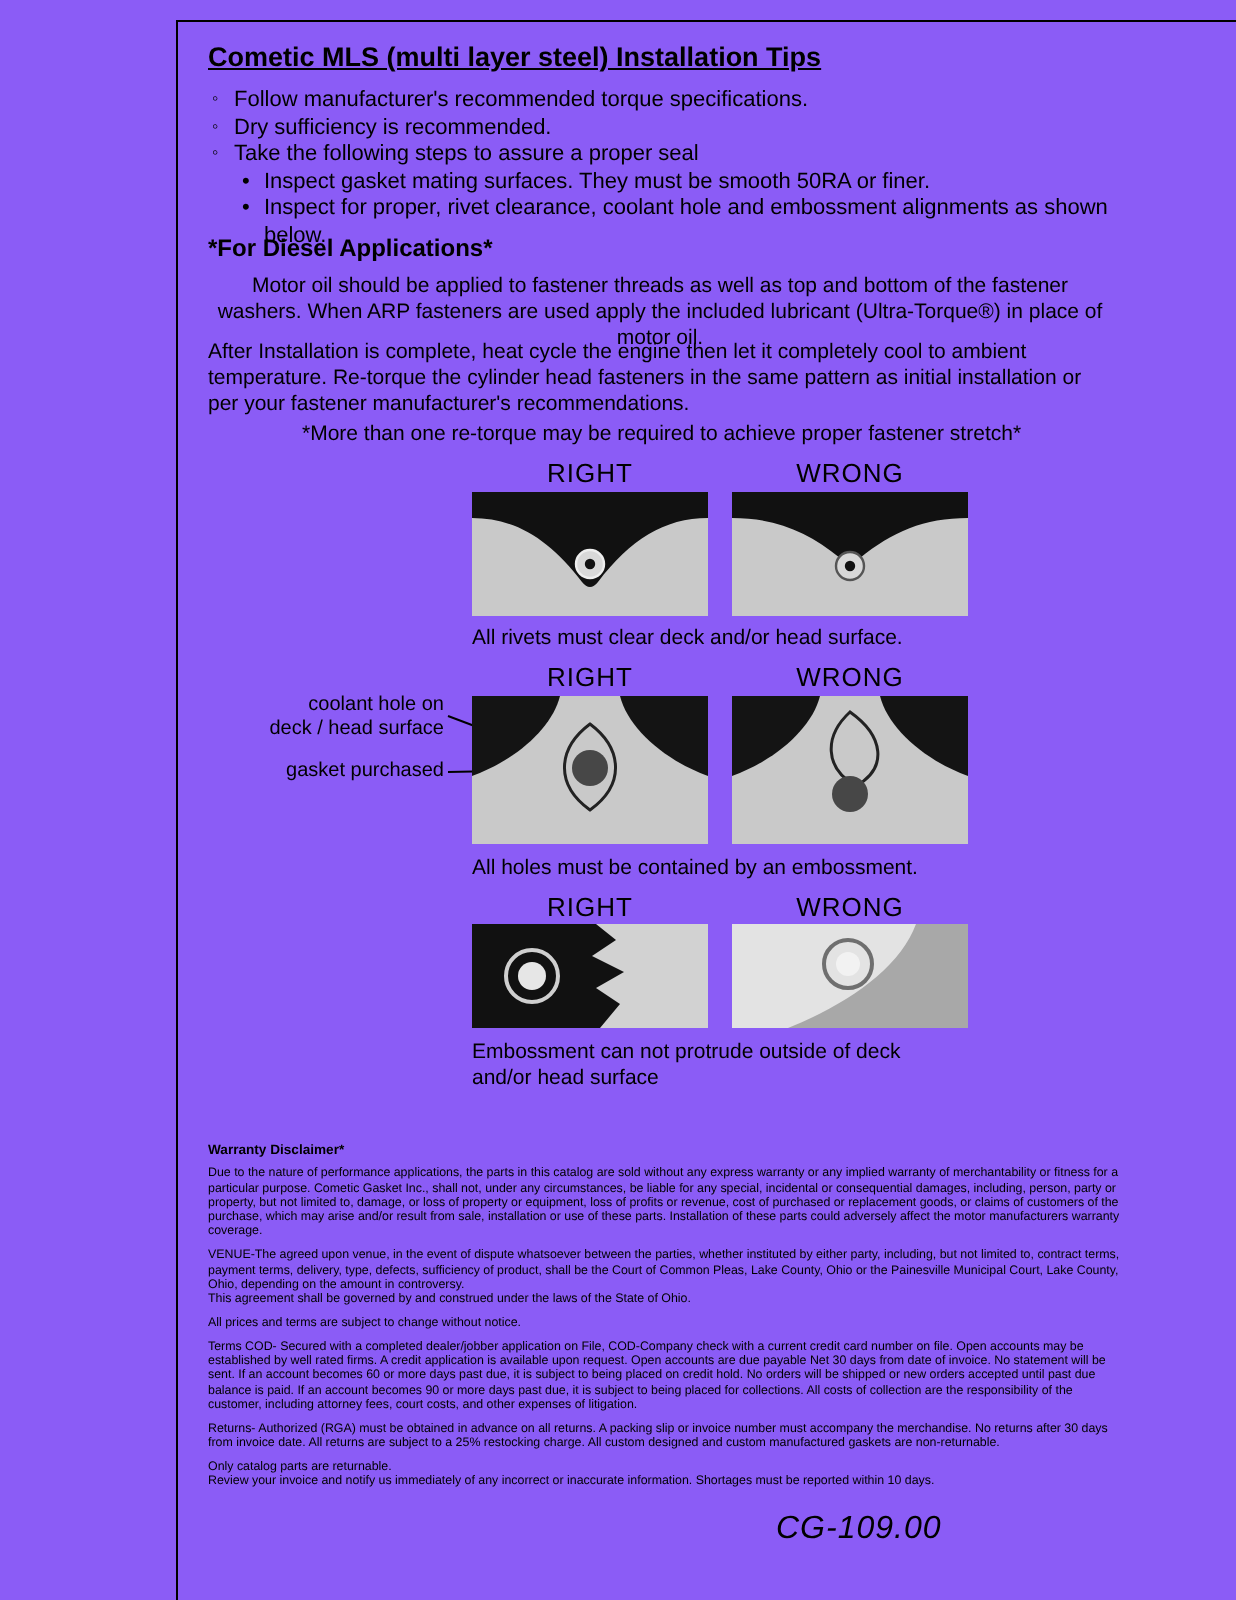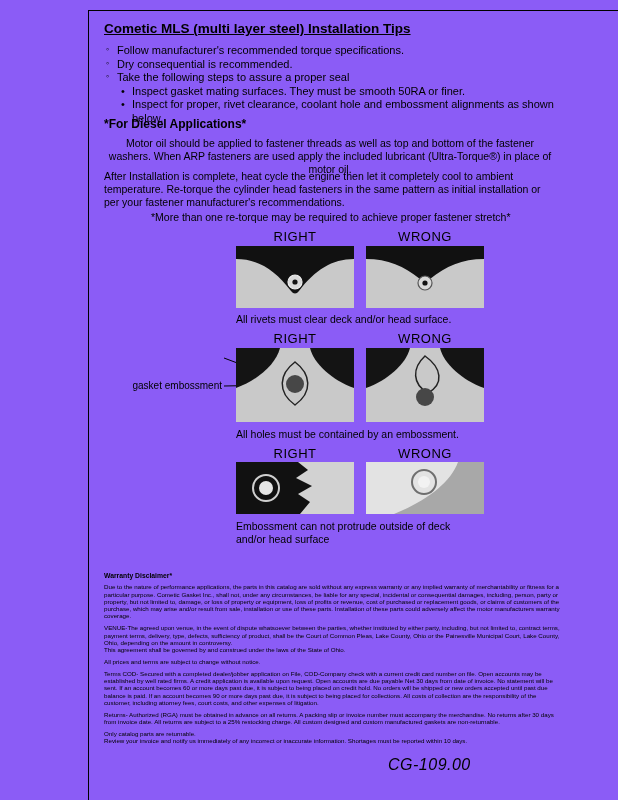--- a/index.html
+++ b/index.html
@@ -35,21 +35,21 @@
 </head>
 <body>
 
 <div id="page">
   <div id="frame"></div>
 
   <div class="abs" id="doc-title">Cometic MLS (multi layer steel) Installation Tips</div>
 
   <div class="abs" id="bullets">
     <div class="b1"><span>Follow manufacturer's recommended torque specifications.</span></div>
-    <div class="b1"><span>Dry consequential is recommended.</span></div>
+    <div class="b1"><span>Dry sufficiency is recommended.</span></div>
     <div class="b1"><span>Take the following steps to assure a proper seal</span></div>
     <div class="b2"><span>Inspect gasket mating surfaces.  They must be smooth 50RA or finer.</span></div>
     <div class="b2"><span>Inspect for proper, rivet clearance, coolant hole and embossment alignments as shown below.</span></div>
   </div>
 
   <div class="abs" id="diesel-heading">*For Diesel Applications*</div>
   <div class="abs para" id="diesel-p1">Motor oil should be applied to fastener threads as well as top and bottom of the fastener washers. When ARP fasteners are used apply the included lubricant (Ultra-Torque®) in place of motor oil.</div>
   <div class="abs para" id="diesel-p2">After Installation is complete, heat cycle the engine then let it completely cool to ambient temperature. Re-torque the cylinder head fasteners in the same pattern as initial installation or per your fastener manufacturer's recommendations.</div>
   <div class="abs para" id="retorque-note">*More than one re-torque may be required to achieve proper fastener stretch*</div>
 
@@ -70,21 +70,23 @@
       <path d="M0,0 H118 V13 C96,13 80,20 64,33 Q59,37 54,33 C38,20 22,13 0,13 Z" fill="#111"></path>
       <circle cx="59" cy="37" r="7" fill="#d8d8d8" stroke="#555" stroke-width="1.2"></circle>
       <circle cx="59" cy="37" r="2.6" fill="#111"></circle>
     </svg>
   </div>
   <div class="abs caption" style="left:236px;top:313px;">All rivets must clear deck and/or head surface.</div>
 
   <div class="abs colhead" style="left:236px;top:331px;">RIGHT</div>
   <div class="abs colhead" style="left:366px;top:331px;">WRONG</div>
 
-  <div class="abs ptrlabel" style="left:118px;top:380px;">gasket embossment</div>
+  <div class="abs ptrlabel preline" style="left:118px;top:347px;">coolant hole on
+deck / head surface</div>
+  <div class="abs ptrlabel" style="left:118px;top:380px;">gasket purchased</div>
 
   <svg class="abs" style="left:120px;top:346px;pointer-events:none;" width="182" height="58" viewBox="0 0 182 58">
     <line x1="104" y1="12" x2="173" y2="38" stroke="#000" stroke-width="1"></line>
     <line x1="104" y1="40" x2="158" y2="39" stroke="#000" stroke-width="1"></line>
   </svg>
 
   <div class="abs" style="left:236px;top:348px;">
     <svg class="panel" width="118" height="74" viewBox="0 0 118 74">
       <rect width="118" height="74" fill="#c9c9c9"></rect>
       <path d="M0,0 H44 C40,16 22,32 0,40 Z" fill="#141414"></path>

